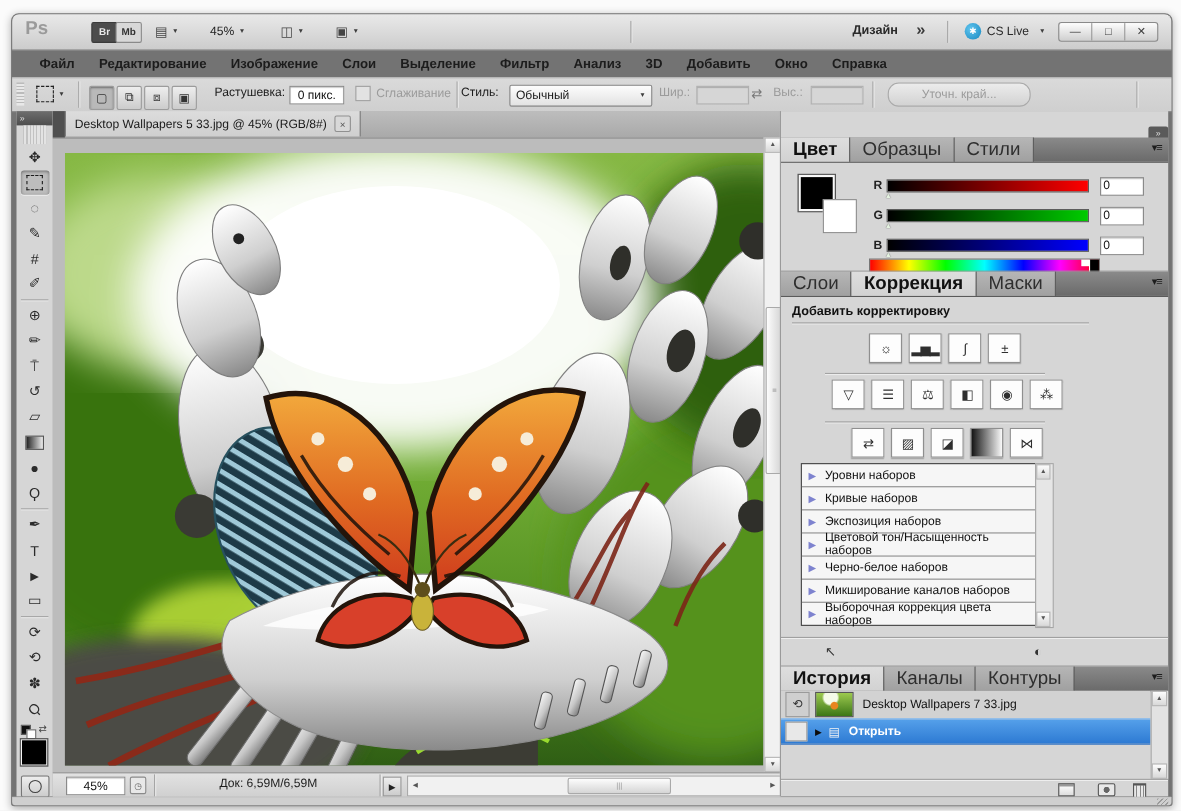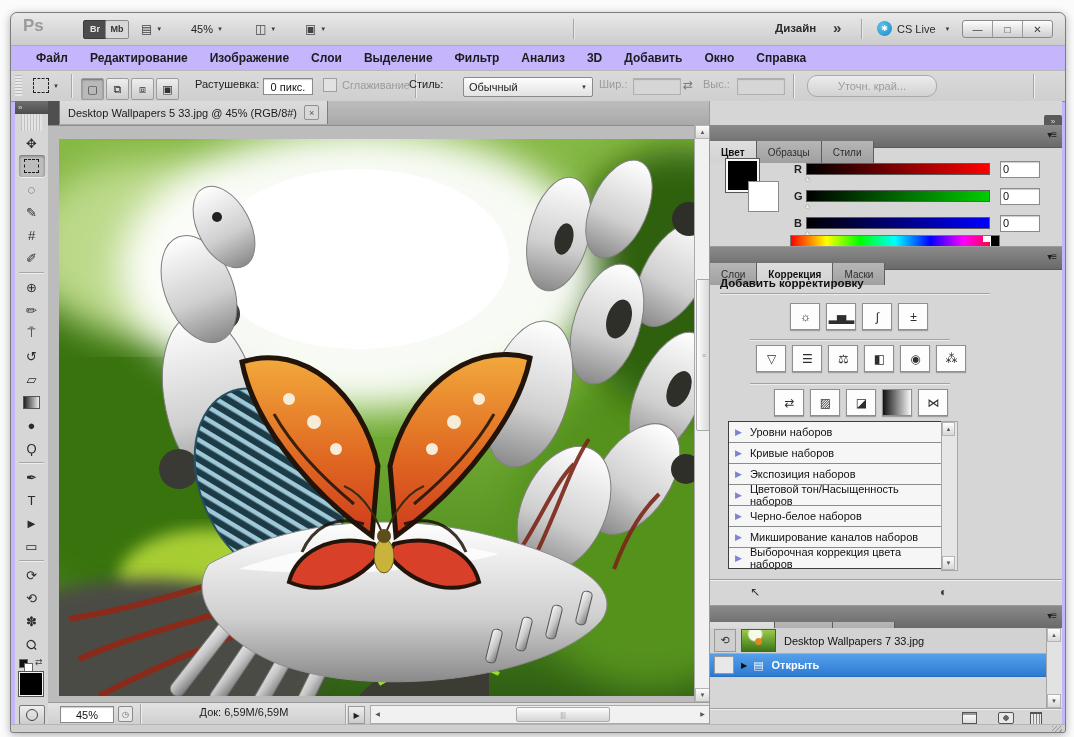--- a/index.html
+++ b/index.html
@@ -1,20 +1,20 @@
 <!DOCTYPE html>
 <html><head>
 <meta charset="utf-8">
 <style>
   html,body{margin:0;padding:0;background:#f7f7f7;}
   #screen{position:relative;width:1074px;height:737px;background:#fbfbfb;overflow:hidden;
           font-family:"Liberation Sans","DejaVu Sans",sans-serif;font-size:11px;color:#1a1a1a;}
   .abs{position:absolute;}
   
-  #win{left:10px;top:12px;width:1054px;height:719px;background:#c4b5fd;border:1px solid #7c7c7c;
+  #win{left:10px;top:12px;width:1054px;height:719px;background:#737373;border:1px solid #7c7c7c;
        border-radius:7px 7px 3px 3px;box-shadow:0 2px 8px rgba(0,0,0,.3), inset 0 1px 0 #f2f2f2;}
   #titlebar{left:0;top:0;width:100%;height:32px;background:linear-gradient(#e9e9e9,#cccccc);
             border-radius:7px 7px 0 0;border-bottom:1px solid #aeaeae;}
   .tb-item{position:absolute;top:7px;height:18px;display:flex;align-items:center;}
   #ps-logo{left:12px;font-weight:bold;font-size:17px;color:#9a9a9a;top:4px;}
   .sq-btn{width:22px;height:17px;display:flex;align-items:center;justify-content:center;
           font-size:9px;font-weight:bold;border-radius:2px;}
   #br-btn{left:72px;text-align:center;} #br-btn .sq-btn{background:#4c4c4c;color:#e8e8e8;border:1px solid #3a3a3a;}
   #mb-btn{left:94px;} #mb-btn .sq-btn{background:#d8d8d8;color:#333;border:1px solid #8a8a8a;}
   .caret{font-size:6px;color:#3c3c3c;margin-left:4px;}
@@ -50,21 +50,21 @@
   .mode-btn{width:21px;height:20px;border:1px solid #9c9c9c;border-radius:2px;background:linear-gradient(#eee,#ccc);
      display:flex;align-items:center;justify-content:center;font-size:11px;color:#333;}
   .mode-btn.active{background:#b9b9b9;box-shadow:inset 0 1px 2px rgba(0,0,0,.4);}
   .ob-label{color:#1c1c1c;} .ob-label.dis{color:#9b9b9b;}
   .ps-input{height:15px;background:#fff;border:1px solid #8a8a8a;box-shadow:inset 0 1px 1px rgba(0,0,0,.2);
      font-family:inherit;font-size:11px;color:#111;padding:0 2px;}
   .ps-input:disabled{background:#d6d6d6;border-color:#b0b0b0;}
   #feather-lab{left:184px;} #feather-in{left:252px;} #feather-in input{width:44px;text-align:center;}
   #aa{left:312px;gap:5px;}
   .checkbox{width:12px;height:12px;background:#e2e2e2;border:1px solid #9f9f9f;}
-  #style-lab{left:398px;} 
+  #style-lab{left:408px;} 
   #style-dd{left:452px;width:118px;height:18px;background:linear-gradient(#fdfdfd,#e2e2e2);
      border:1px solid #8a8a8a;border-radius:2px;display:flex;align-items:center;justify-content:space-between;
      padding:0 5px;top:6px;}
   #w-lab{left:588px;} #w-in{left:622px;} #w-in input{width:42px;}
   #swap-ic{left:672px;font-size:12px;color:#777;}
   #h-lab{left:692px;} #h-in{left:726px;} #h-in input{width:42px;}
   #refine-btn{left:796px;top:4px;width:128px;height:20px;border:1px solid #aaa;border-radius:10px;
      background:linear-gradient(#ececec,#d2d2d2);color:#9b9b9b;display:flex;align-items:center;justify-content:center;}
   
   #toolpanel{left:4px;top:88px;width:33px;height:623px;background:#d6d6d6;border-right:1px solid #a2a2a2;}
@@ -114,22 +114,22 @@
   #hscroll{position:absolute;left:322px;top:2px;width:338px;height:17px;background:#f1f1f1;border:1px solid #aaa;}
   #hthumb{position:absolute;left:145px;top:1px;width:92px;height:13px;background:linear-gradient(#fdfdfd,#d5d5d5);
      border:1px solid #a9a9a9;border-radius:2px;display:flex;align-items:center;justify-content:center;
      font-size:7px;color:#999;}
   .harrow{position:absolute;top:1px;width:13px;height:13px;display:flex;align-items:center;justify-content:center;
      font-size:6px;color:#555;}
   
   #dock{left:698px;top:88px;width:352px;height:623px;background:#d6d6d6;border-left:1px solid #9a9a9a;}
   .panel{position:absolute;left:0;width:352px;}
   .ptabs{position:relative;height:22px;background:linear-gradient(#8a8a8a,#6a6a6a);border-bottom:1px solid #5a5a5a;display:flex;}
-  .ptab{height:22px;padding:0 11px;display:flex;align-items:center;font-size:10px;color:#2e2e2e;
-     background:linear-gradient(#b6b6b6,#a0a0a0);border-right:1px solid #5e5e5e;margin-top:16px;}
+  .ptab{height:22px;padding:0 11px;display:flex;align-items:center;font-size:17px;color:#2e2e2e;
+     background:linear-gradient(#b6b6b6,#a0a0a0);border-right:1px solid #5e5e5e;}
   .ptab.active{background:linear-gradient(#dedede,#d2d2d2);font-weight:bold;color:#111;}
   .pmenu{position:absolute;right:6px;top:4px;font-size:10px;color:#1d1d1d;letter-spacing:-1px;}
   #collapse-box{left:334px;top:14px;width:18px;height:12px;background:#5a5a5a;color:#ddd;font-size:8px;
      display:flex;align-items:center;justify-content:center;border-radius:2px 2px 0 0;}
   
   #p-color{top:24px;height:121px;}
   #c-fg{position:absolute;left:16px;top:34px;width:29px;height:29px;background:#000;border:2px solid #f8f8f8;outline:1px solid #555;}
   #c-bg{position:absolute;left:38px;top:56px;width:29px;height:29px;background:#fff;border:1px solid #8a8a8a;}
   .crow{position:absolute;left:84px;display:flex;align-items:center;height:16px;}
   .crow .clab{width:12px;font-size:11px;font-weight:bold;color:#222;}

